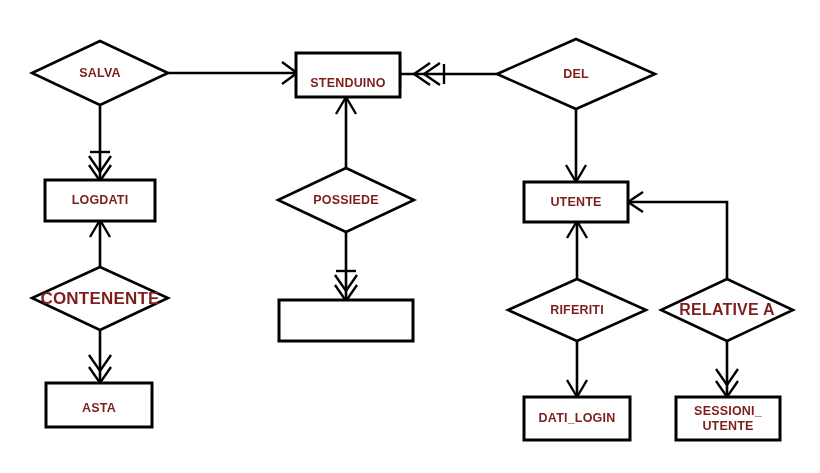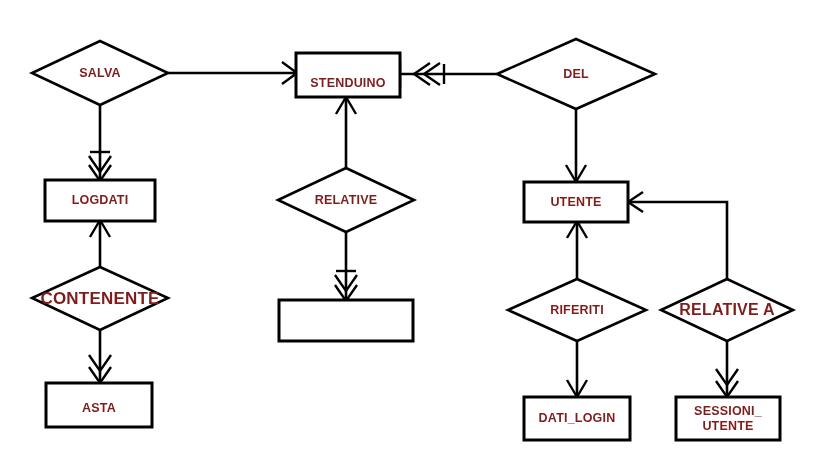--- a/index.html
+++ b/index.html
@@ -163,21 +163,21 @@
 
   <div class="node-label" style="left:524px; top:397px; width:106px; height:43px;">DATI_LOGIN</div>
 
   <div class="node-label" style="left:676px; top:397px; width:104px; height:43px;">SESSIONI_
 UTENTE</div>
 
   <div class="node-label" style="left:32px;  top:41px;  width:136px; height:64px;">SALVA</div>
 
   <div class="node-label" style="left:497px; top:39px;  width:158px; height:70px;">DEL</div>
 
-  <div class="node-label" style="left:278px; top:168px; width:136px; height:64px;">RELATIVE</div>
+  <div class="node-label" style="left:278px; top:168px; width:136px; height:64px;">POSSIEDE</div>
 
   <div class="node-label" style="left:32px;  top:267px; width:136px; height:63px; font-size:17px;">CONTENENTE</div>
 
   <div class="node-label" style="left:508px; top:279px; width:138px; height:62px;">RIFERITI</div>
 
   <div class="node-label" style="left:661px; top:279px; width:132px; height:62px; font-size:16px;">RELATIVE A</div>
 
 </div>
 
 </body></html>

